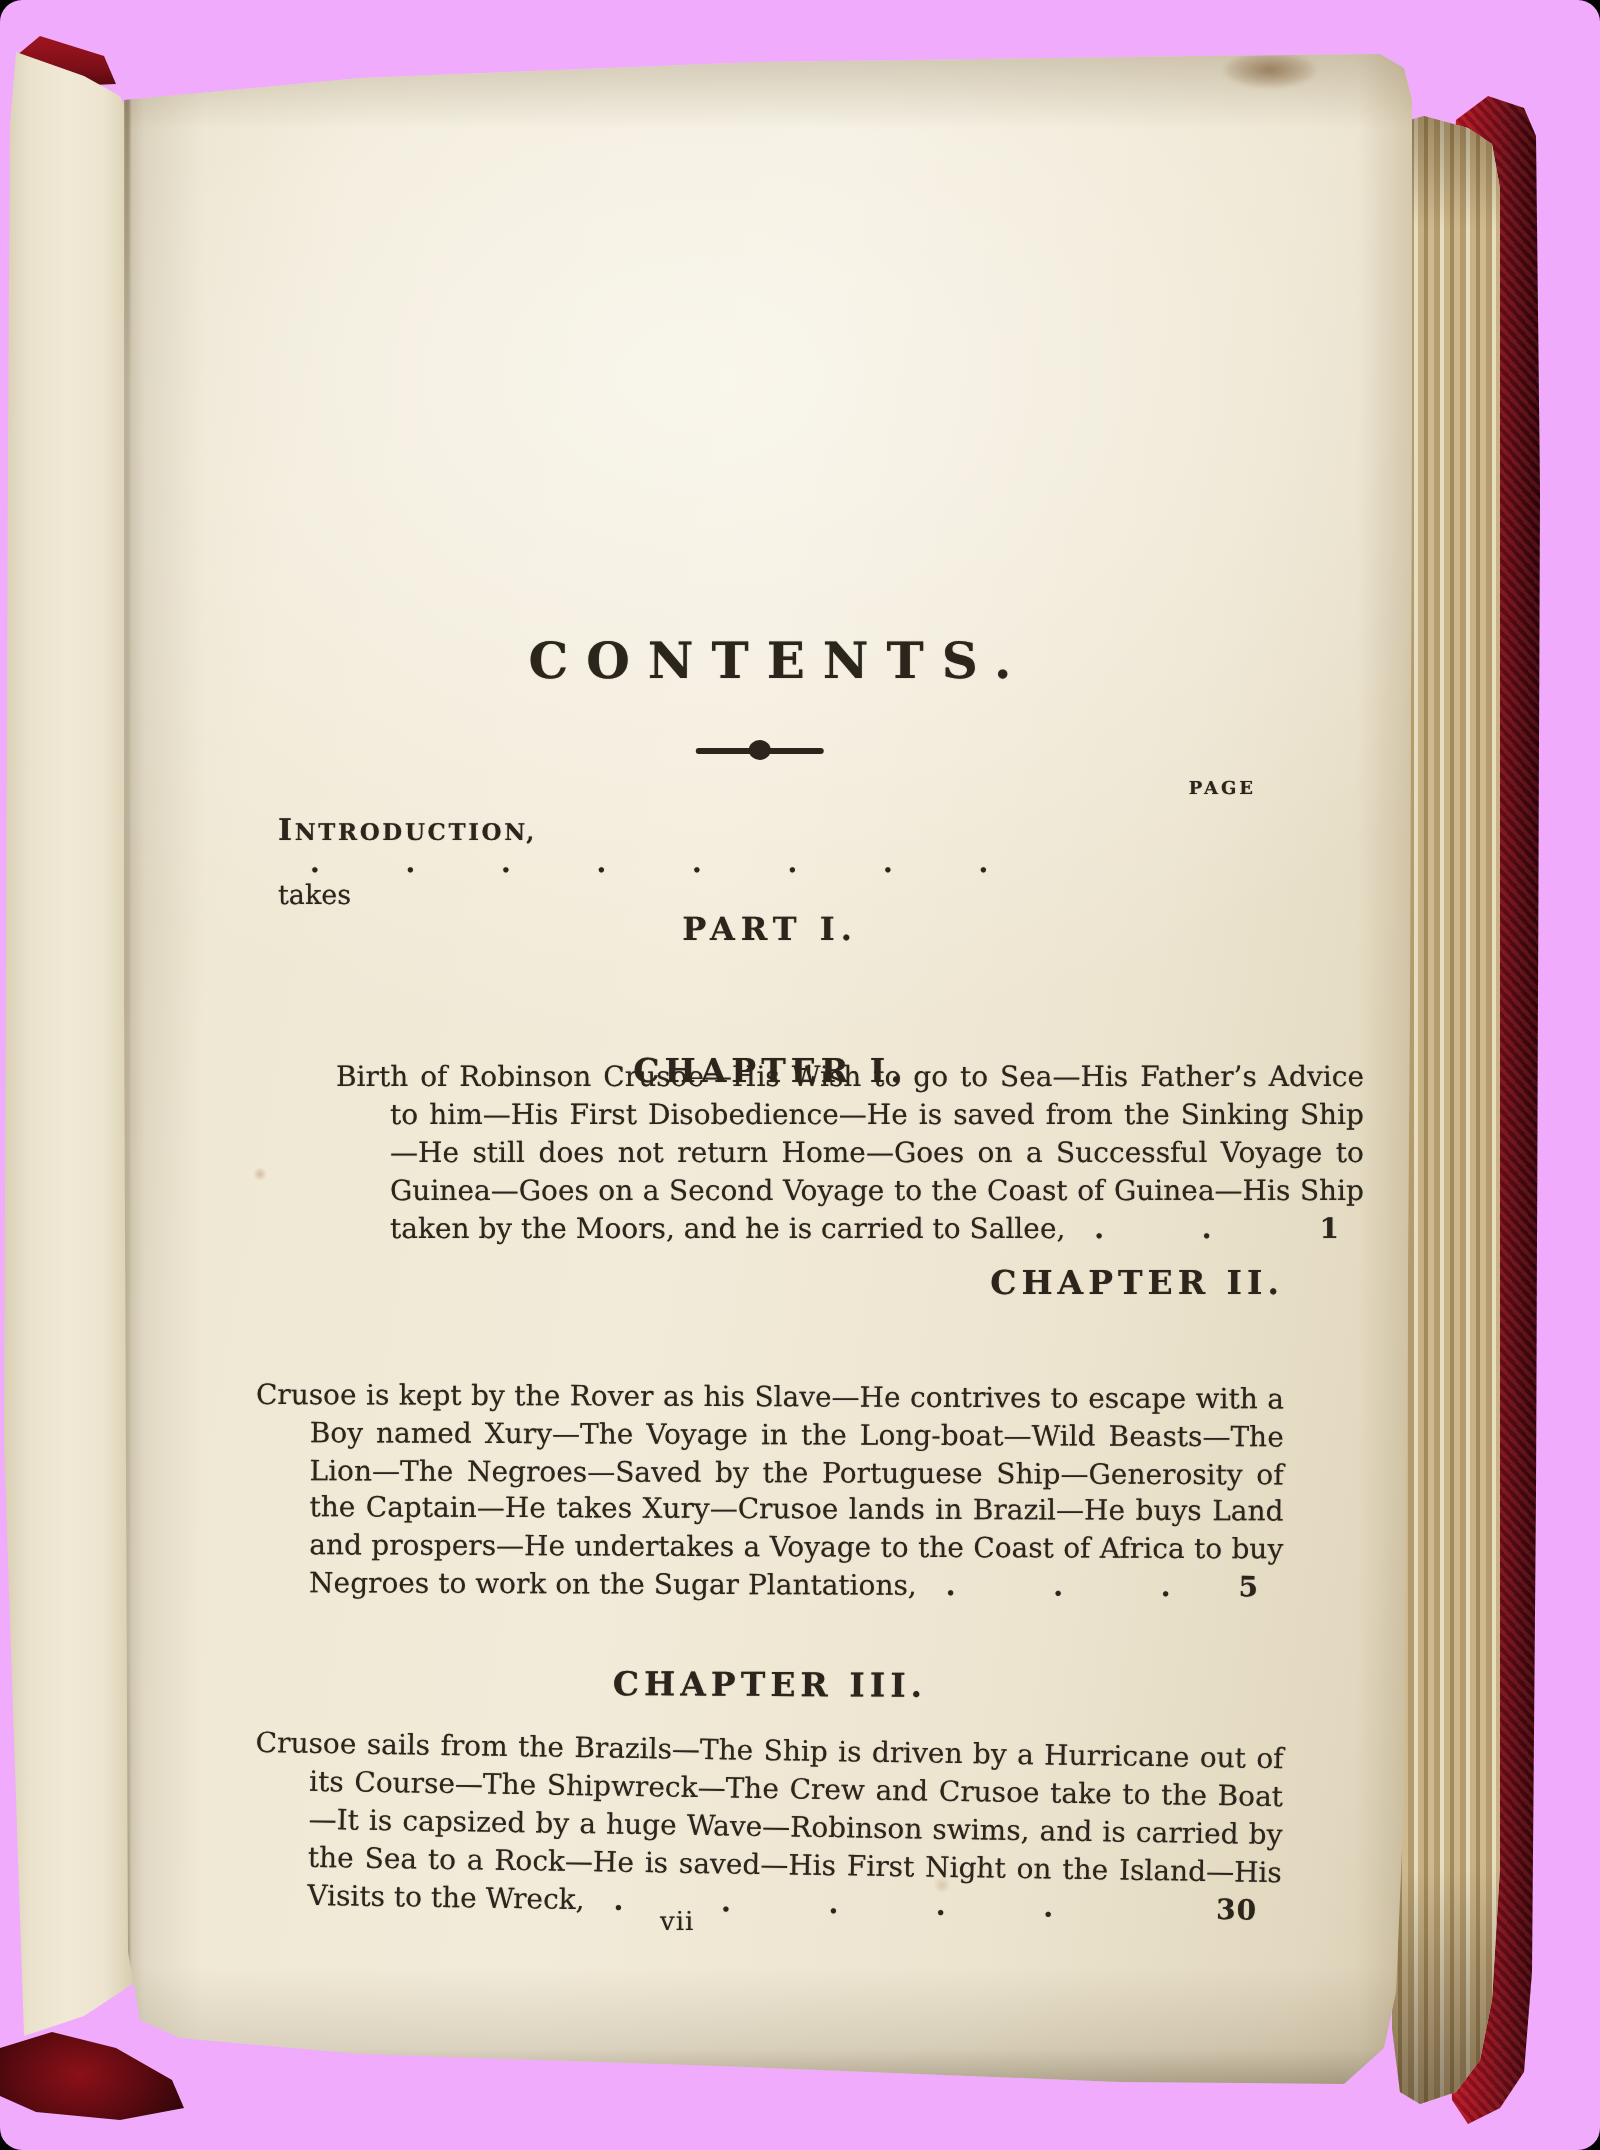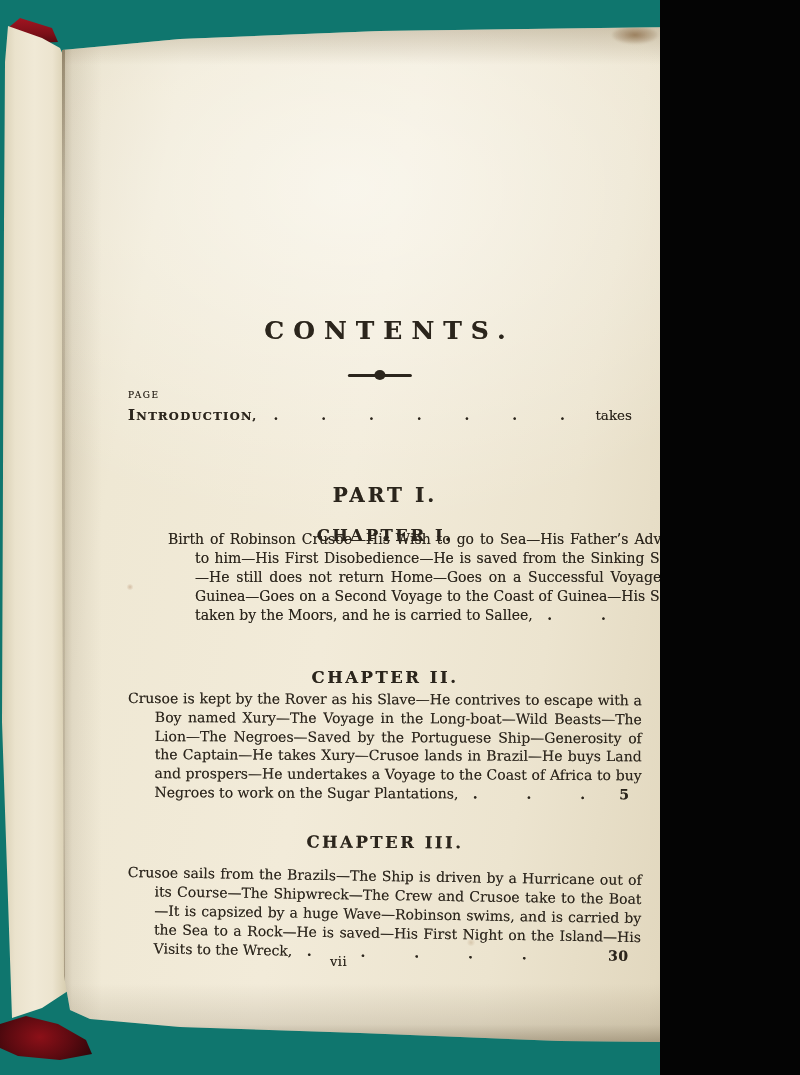--- a/index.html
+++ b/index.html
@@ -1,22 +1,23 @@
 <!DOCTYPE html>
 <html><head>
 <meta charset="utf-8">
 <style>
   html, body { margin: 0; padding: 0; background: #040404; }
   .scene {
     position: relative;
-    width: 660px;
+    width: 800px;
     height: 1075px;
-    background: #0f766e;
+    background: #f0abfc;
     overflow: hidden;
     font-family: "DejaVu Serif", serif;
+    border-radius: 11px;
   }
 
   
   .cover-right {
     position: absolute; left: 722px; top: 46px; width: 50px; height: 1020px;
     background:
       repeating-linear-gradient(48deg, rgba(255,80,90,0.14) 0 2px, rgba(0,0,0,0.12) 2px 4px),
       linear-gradient(90deg, #c0182a 0%, #9c1220 28%, #73101b 55%, #470910 80%, #250407 100%);
     clip-path: polygon(6px 14px, 22px 2px, 40px 8px, 46px 22px, 48px 200px, 46px 700px,
       44px 940px, 40px 990px, 28px 1008px, 12px 1016px, 4px 1004px, 2px 900px, 2px 100px);
@@ -113,44 +114,44 @@
   .divider {
     position: absolute; top: 346px; left: 50%; width: 64px;
     transform: translateX(-58%); height: 12px;
   }
   .divider-line { position: absolute; top: 4px; left: 0; width: 100%; height: 3px;
     background: #2b251c; border-radius: 2px; }
   .divider-dot { position: absolute; top: 0; left: 50%; transform: translateX(-50%);
     width: 11px; height: 10px; border-radius: 50%; background: #2b251c; }
   .page-col-label {
     position: absolute; top: 366px; left: 0; width: 100%;
-    text-align: left; padding-right: 14px; box-sizing: border-box;
-    font-size: 9px; font-weight: 400; letter-spacing: 1.5px;
+    text-align: right; padding-right: 14px; box-sizing: border-box;
+    font-size: 9px; font-weight: 700; letter-spacing: 1.5px;
   }
   .intro-row {
-    position: absolute; top: 382px; left: 0; width: 100%;
-    display: flex; align-items: center; font-size: 14px;
+    position: absolute; top: 382px; left: 11px; width: 100%;
+    display: flex; align-items: flex-start; font-size: 14px; flex-direction: column;
   }
   .intro-label { display: inline-block; text-transform: uppercase; font-size: 11.5px;
     font-weight: 700; letter-spacing: 1.3px; white-space: nowrap; }
   .intro-label::first-letter { font-size: 15px; }
   .intro-dots { flex: 1; overflow: hidden; white-space: nowrap; padding-left: 16px;
     word-spacing: 36px; font-weight: 700; letter-spacing: 1px; }
   .intro-page { padding-right: 10px; font-size: 13.5px; }
 
   .part-heading {
     position: absolute; top: 431px; left: 0; width: 100%;
-    text-align: center; font-size: 20px; font-weight: 700; letter-spacing: 3px; margin-top: 28px;
+    text-align: center; font-size: 16px; font-weight: 700; letter-spacing: 3px;
   }
   .chapter-head {
     position: absolute; left: 0; width: 100%;
     text-align: center; font-size: 16.5px; font-weight: 700; letter-spacing: 2.5px;
   }
   .head-1 { top: 474px; margin-top: 28px; }
-  .head-2 { top: 644px; }
+  .head-2 { top: 608px; text-align: right; }
   .head-3 { top: 809px; transform: rotate(0.3deg); }
 
   .entry {
     position: absolute; left: 0; width: 514px;
     font-size: 14px; line-height: 19px; text-align: justify;
     padding-left: 27px; text-indent: -27px; box-sizing: border-box;
   }
   .entry-1 { top: 506px; margin-left: 40px; }
   .entry-2 { top: 665px; line-height: 18.8px; transform: rotate(0.25deg); transform-origin: left top; }
   .entry-3 { top: 839px; transform: rotate(0.9deg); transform-origin: left top; }

